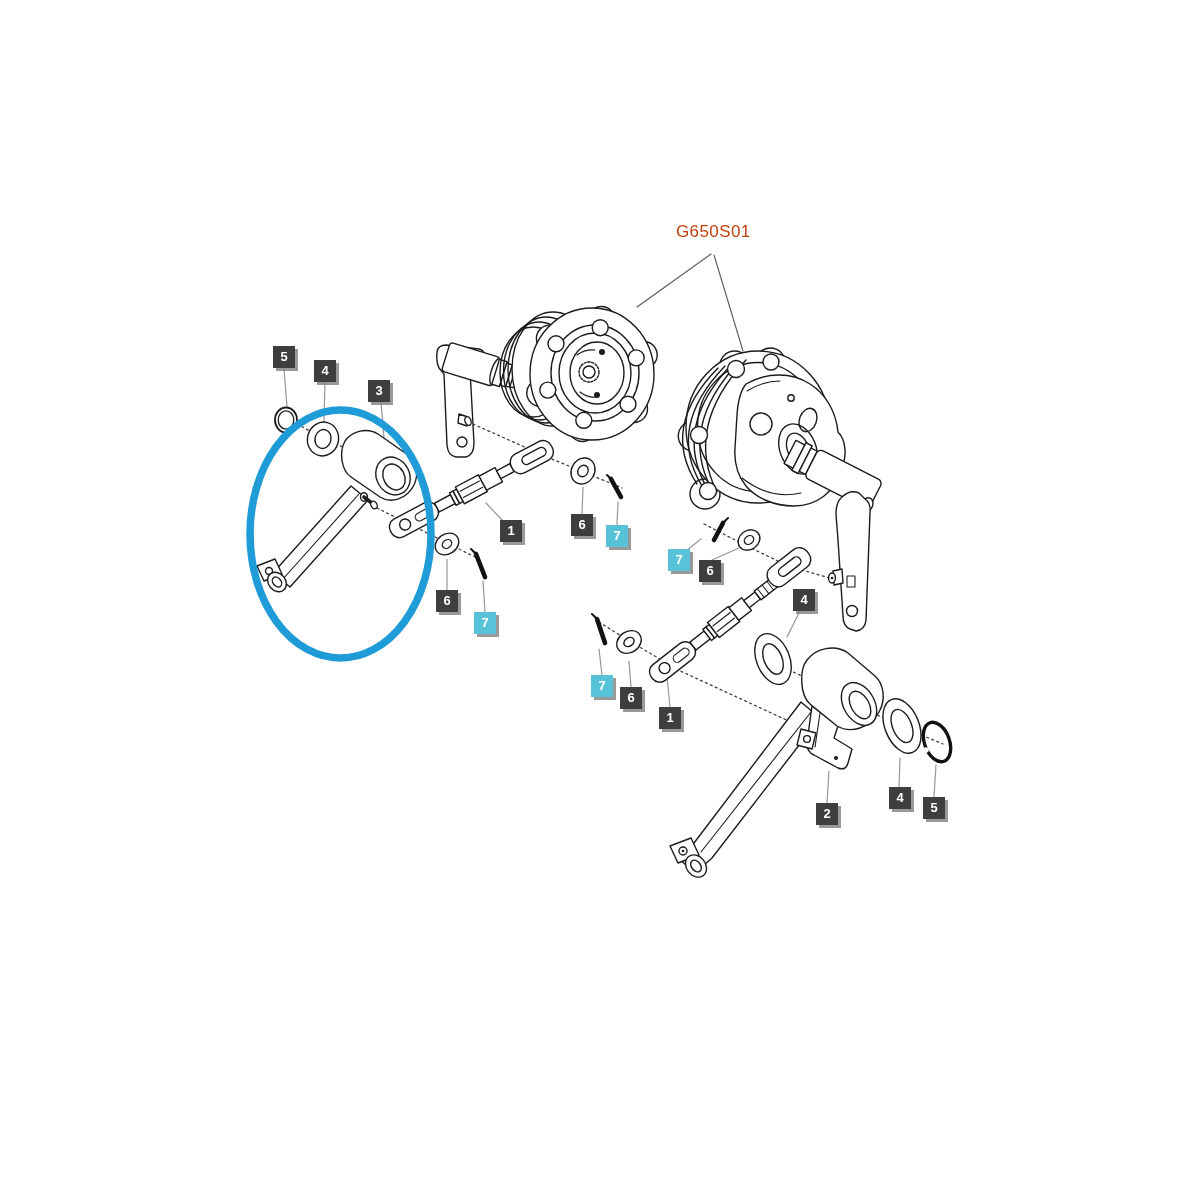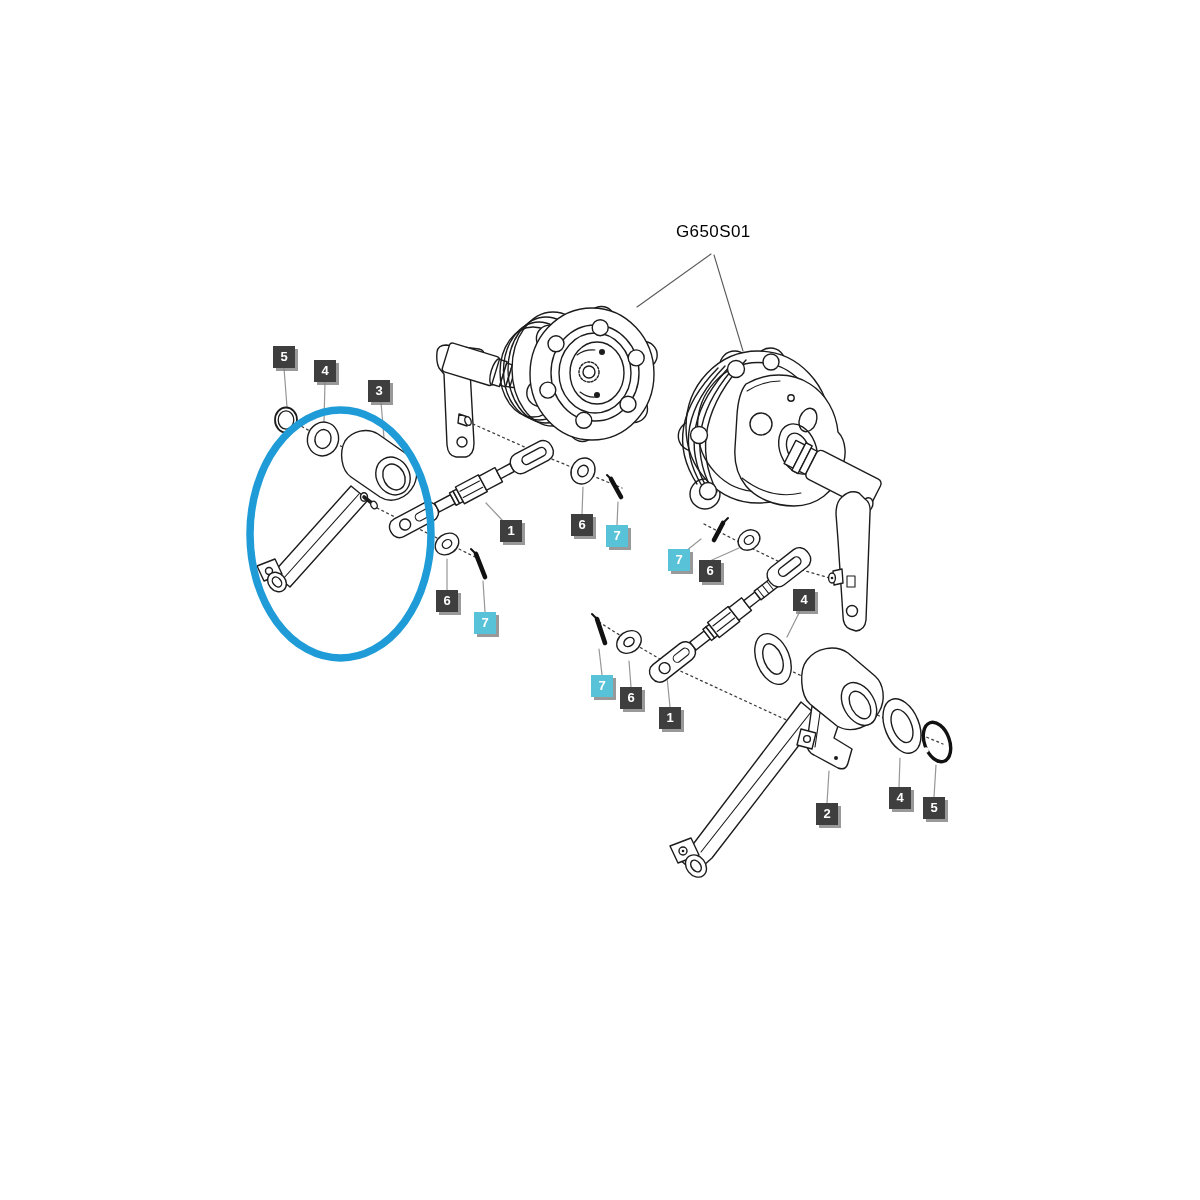--- a/index.html
+++ b/index.html
@@ -3,21 +3,21 @@
 <meta charset="utf-8">
 <style>
   html,body{margin:0;padding:0;background:#fff;}
   #stage{position:relative;width:1200px;height:1200px;background:#fff;overflow:hidden;
          font-family:"Liberation Sans",sans-serif;}
   #art{position:absolute;left:0;top:0;}
   .plabel{position:absolute;width:22px;height:22px;background:var(--dark,#3e3e3e);color:#fff;
           font:bold 13px/22px "Liberation Sans",sans-serif;text-align:center;
           box-shadow:3px 3px 0 rgba(128,128,128,.8);}
   .plabel.cyan{background:var(--cyan,#58c2d8);}
-  #caption{position:absolute;font-size:17px;color:#000000;letter-spacing:.4px;
+  #caption{position:absolute;font-size:17px;color:#c2410c;letter-spacing:.4px;
            font-family:"Liberation Sans",sans-serif;}
 </style>
 </head>
 <body>
 
 <div id="stage" style="--dark: #3e3e3e; --cyan: #58c2d8;">
 
 <svg id="art" width="1200" height="1200" viewBox="0 0 1200 1200">
   <g fill="none" stroke="#1c1c1c" stroke-width="1.4" stroke-linejoin="round" stroke-linecap="round">
 

